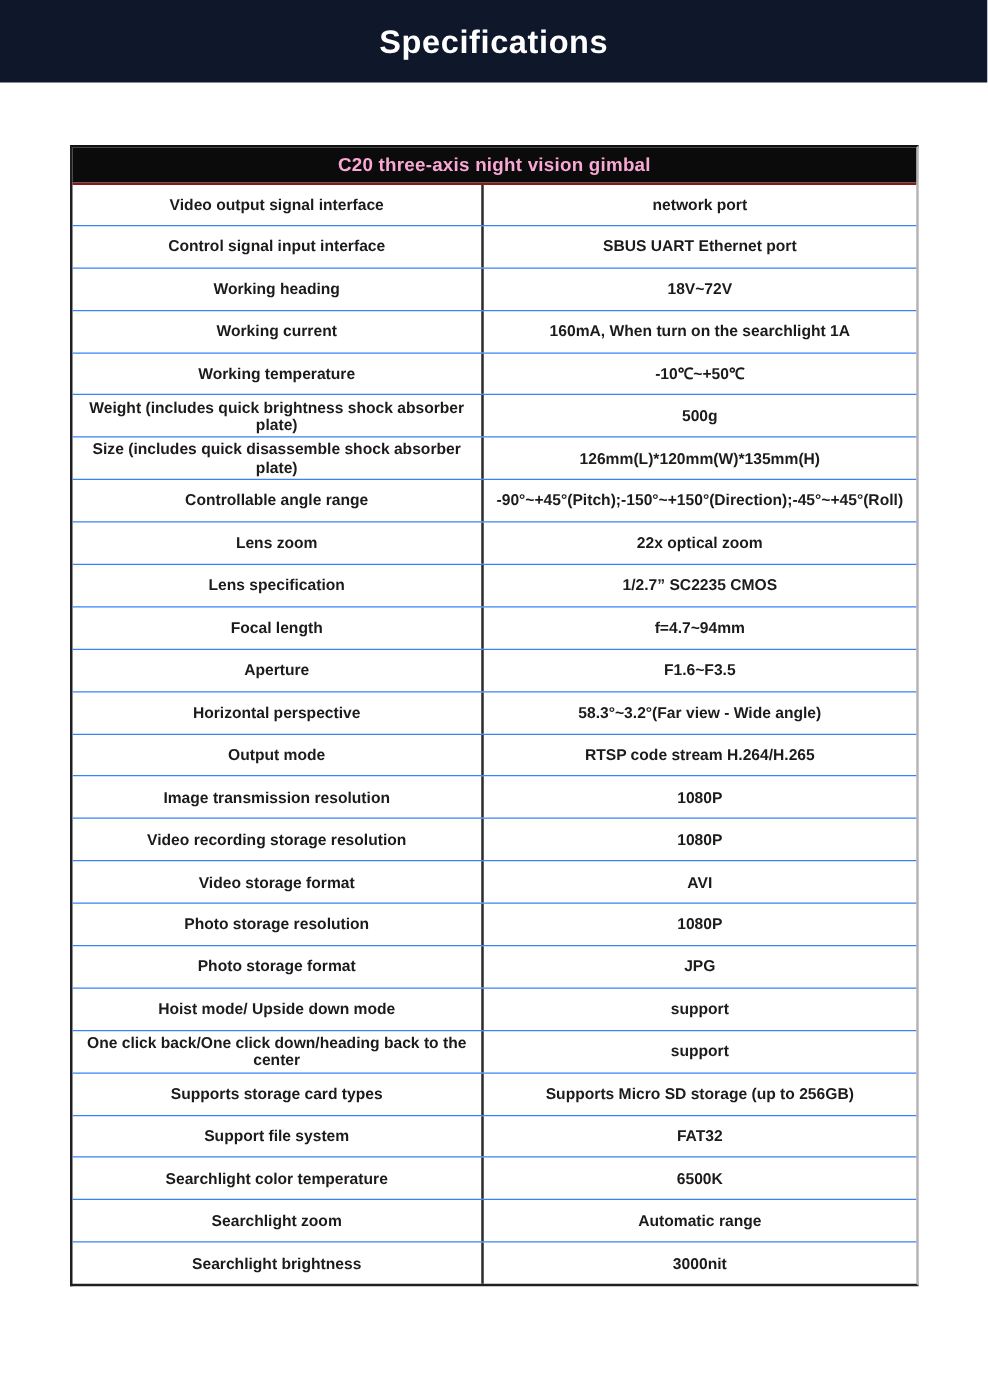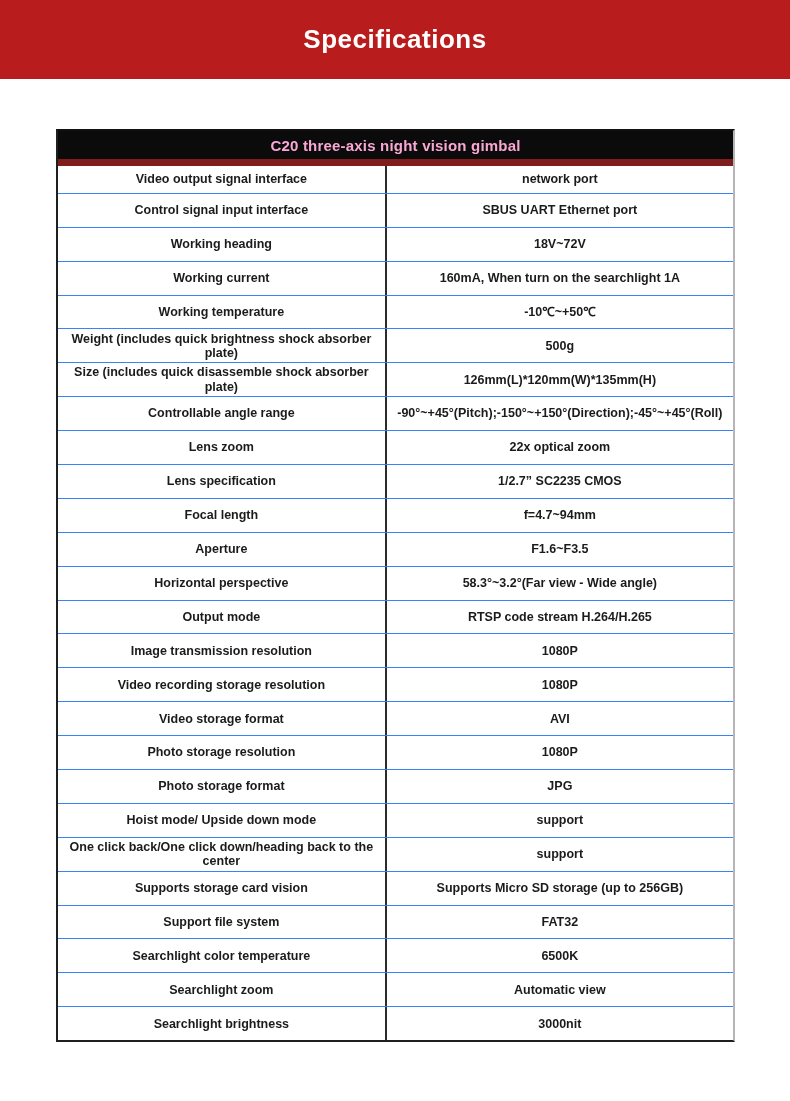--- a/index.html
+++ b/index.html
@@ -3,22 +3,22 @@
 <meta charset="utf-8">
 <style>
   * { margin: 0; padding: 0; box-sizing: border-box; }
   html, body {
     width: 790px; height: 1101px;
     background: #ffffff;
     font-family: "Liberation Sans", sans-serif;
     overflow: hidden;
   }
   .top-banner {
-    width: 790px; height: 79px;
-    background: #b91c1c;
+    width: 790px; height: 66px;
+    background: #0f172a;
     display: flex; align-items: center; justify-content: center;
   }
   .top-banner .banner-title {
     color: #ffffff;
     font-size: 26px;
     font-weight: bold;
     letter-spacing: 0.5px;
   }
   .spec-table {
     width: 679px;
@@ -36,21 +36,21 @@
     font-weight: 600;
     display: flex; align-items: center; justify-content: center;
     letter-spacing: 0.2px;
   }
   .table-body { width: 100%; }
   .row {
     display: flex;
     height: 33.9px;
     border-top: 1px solid #3b82f6;
   }
-  .row:first-child { border-top: 7px solid #7f1d1d; }
+  .row:first-child { border-top: 2px solid #7f1d1d; }
   .cell {
     display: flex; align-items: center; justify-content: center;
     text-align: center;
     font-size: 12.5px;
     font-weight: 600;
     color: #1b1b1b;
     padding: 1px 6px;
     line-height: 1.15;
   }
   .cell.label {
@@ -150,33 +150,33 @@
       </div>
       <div class="row">
         <div class="cell label">Hoist mode/ Upside down mode</div>
         <div class="cell value">support</div>
       </div>
       <div class="row">
         <div class="cell label">One click back/One click down/heading back to the center</div>
         <div class="cell value">support</div>
       </div>
       <div class="row">
-        <div class="cell label">Supports storage card vision</div>
+        <div class="cell label">Supports storage card types</div>
         <div class="cell value">Supports Micro SD storage (up to 256GB)</div>
       </div>
       <div class="row">
         <div class="cell label">Support file system</div>
         <div class="cell value">FAT32</div>
       </div>
       <div class="row">
         <div class="cell label">Searchlight color temperature</div>
         <div class="cell value">6500K</div>
       </div>
       <div class="row">
         <div class="cell label">Searchlight zoom</div>
-        <div class="cell value">Automatic view</div>
+        <div class="cell value">Automatic range</div>
       </div>
       <div class="row">
         <div class="cell label">Searchlight brightness</div>
         <div class="cell value">3000nit</div>
       </div>
     </div>
 </div>
 
 </body></html>

